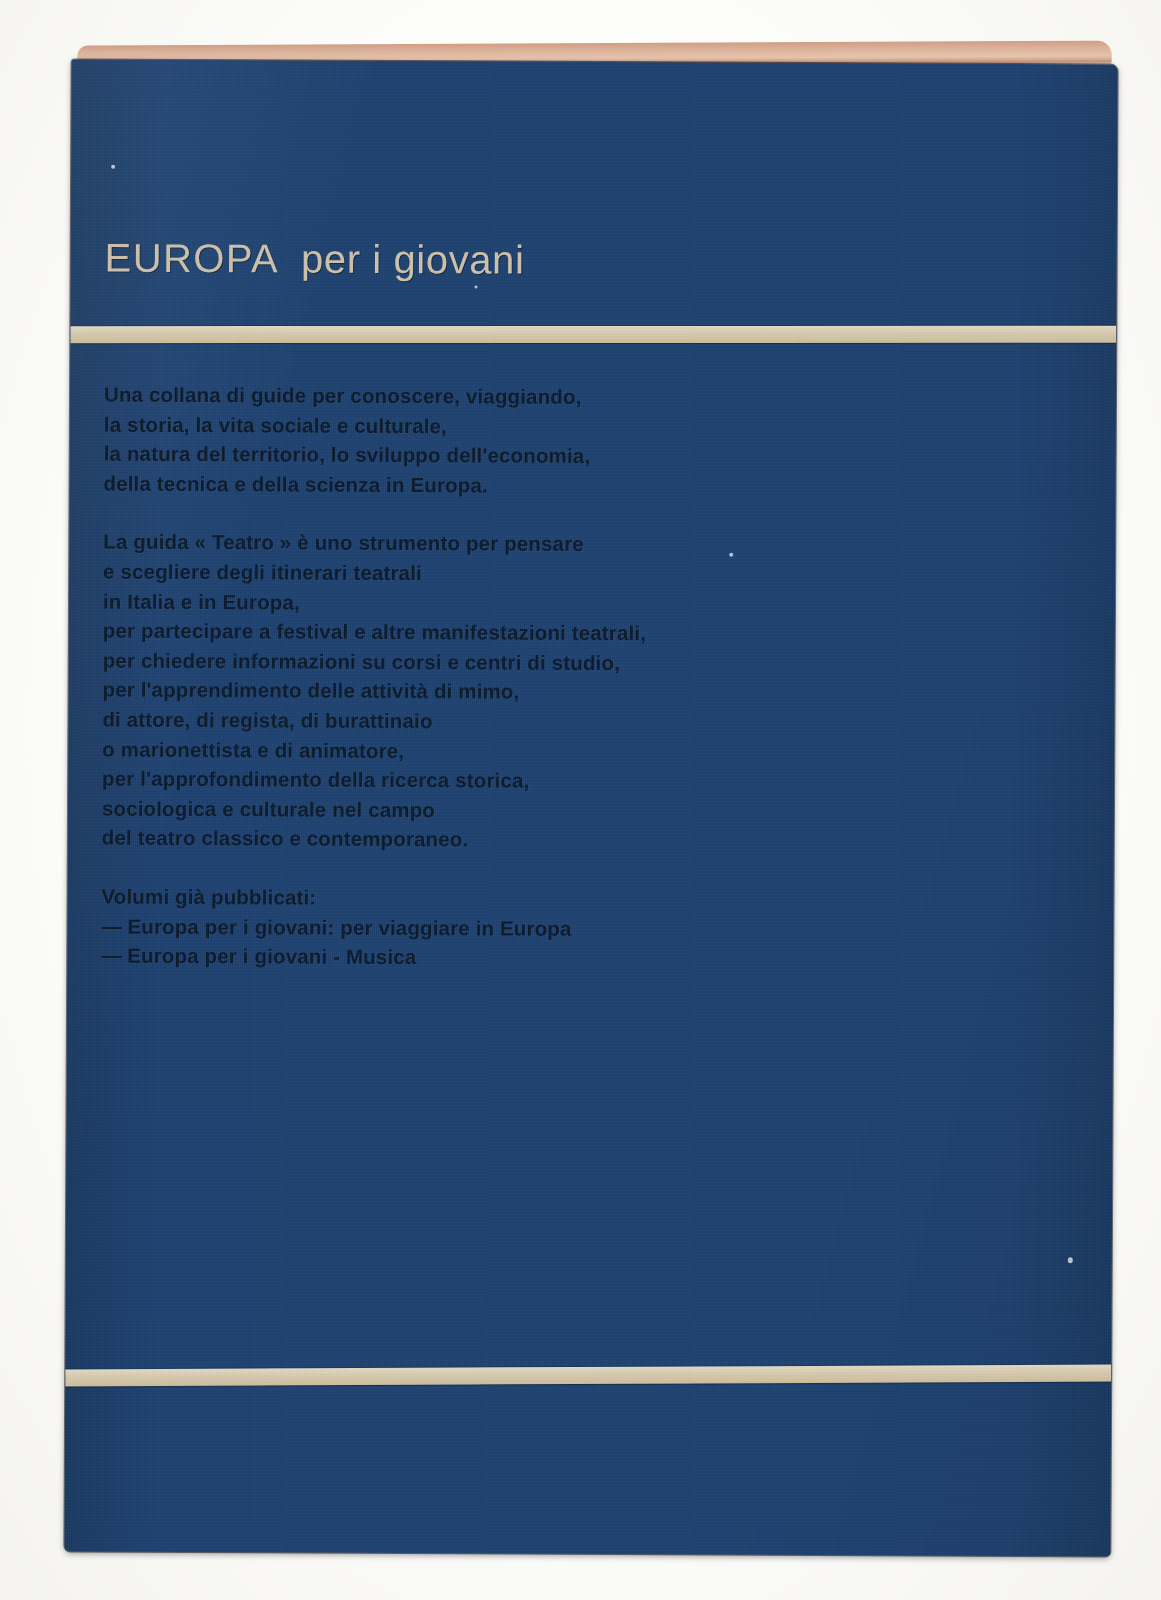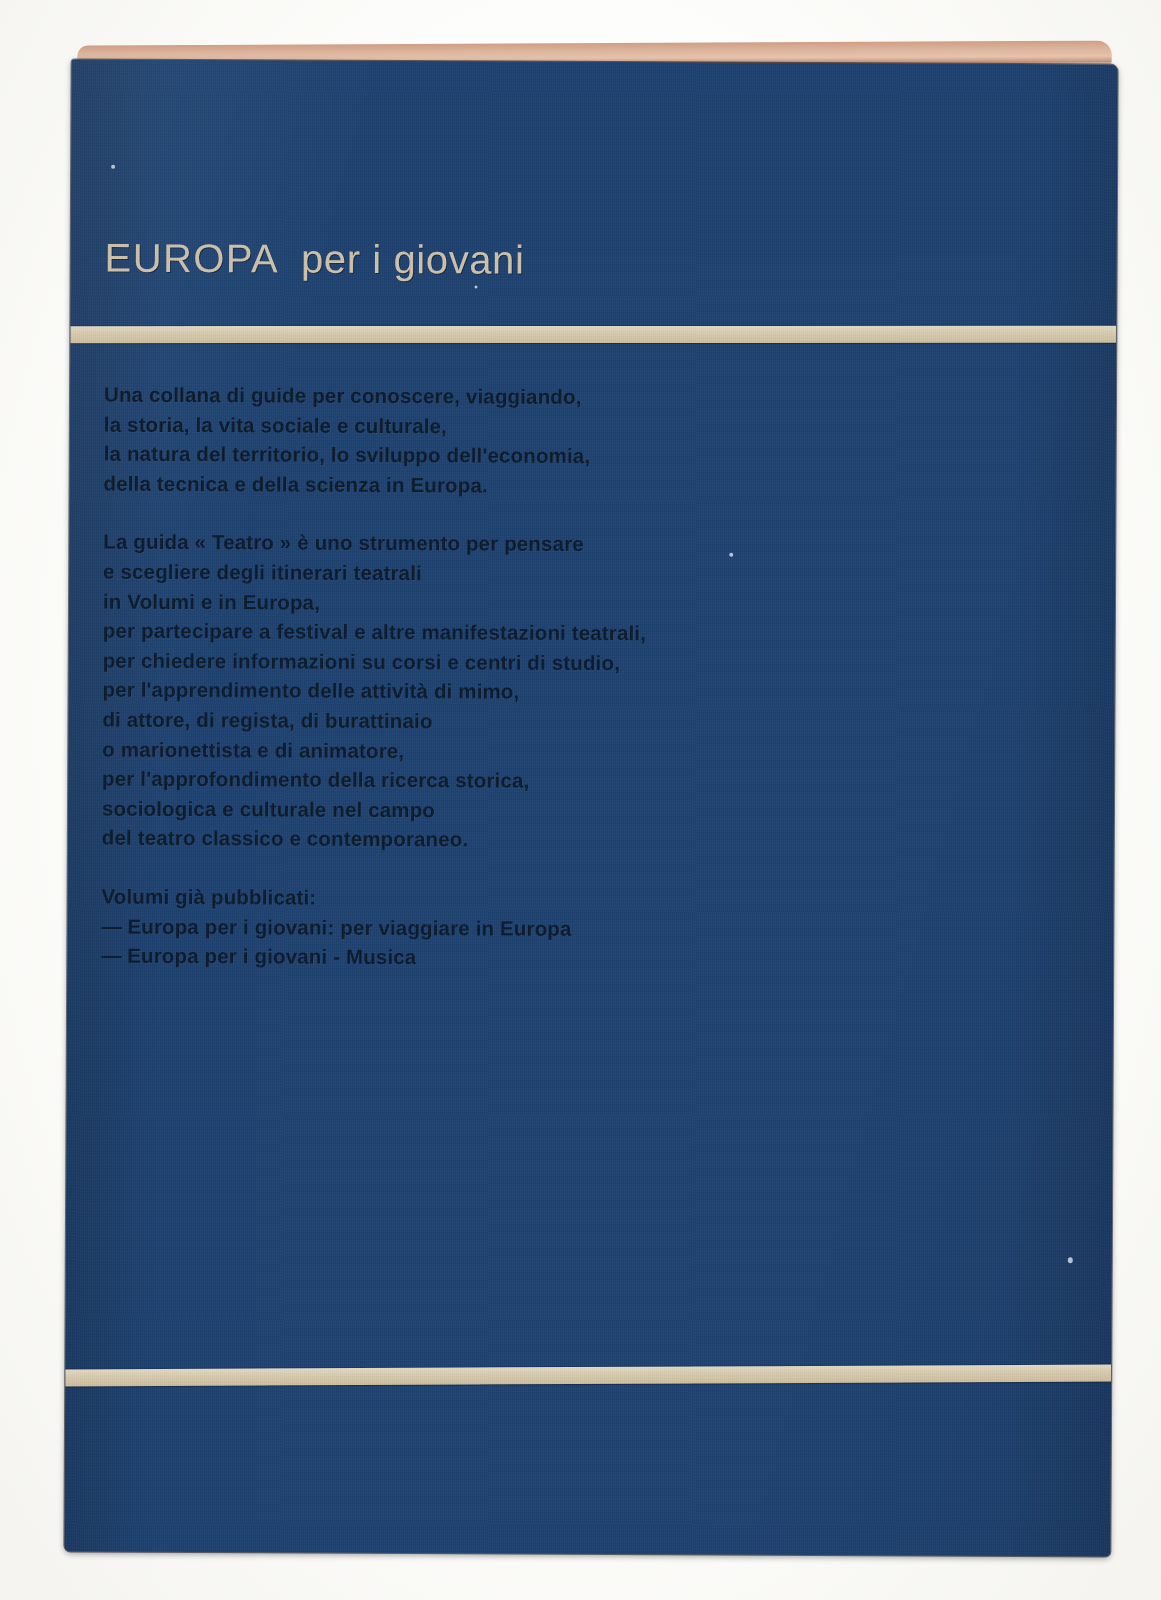--- a/index.html
+++ b/index.html
@@ -170,21 +170,21 @@
         <p class="para">
           <span class="line">Una collana di guide per conoscere, viaggiando,</span><br>
           <span class="line">la storia, la vita sociale e culturale,</span><br>
           <span class="line">la natura del territorio, lo sviluppo dell'economia,</span><br>
           <span class="line">della tecnica e della scienza in Europa.</span>
         </p>
 
         <p class="para">
           <span class="line">La guida « Teatro » è uno strumento per pensare</span><br>
           <span class="line">e scegliere degli itinerari teatrali</span><br>
-          <span class="line">in Volumi e in Europa,</span><br>
+          <span class="line">in Italia e in Europa,</span><br>
           <span class="line">per partecipare a festival e altre manifestazioni teatrali,</span><br>
           <span class="line">per chiedere informazioni su corsi e centri di studio,</span><br>
           <span class="line">per l'apprendimento delle attività di mimo,</span><br>
           <span class="line">di attore, di regista, di burattinaio</span><br>
           <span class="line">o marionettista e di animatore,</span><br>
           <span class="line">per l'approfondimento della ricerca storica,</span><br>
           <span class="line">sociologica e culturale nel campo</span><br>
           <span class="line">del teatro classico e contemporaneo.</span>
         </p>
 

